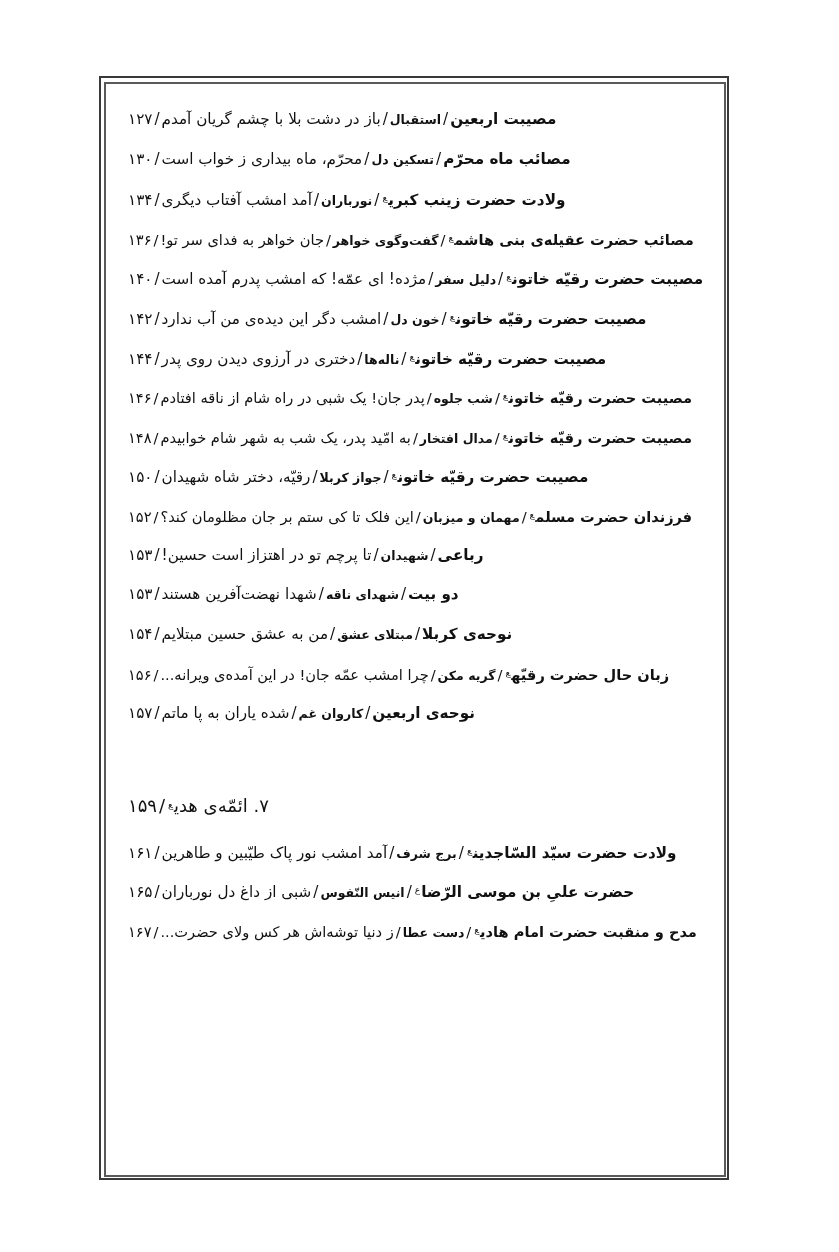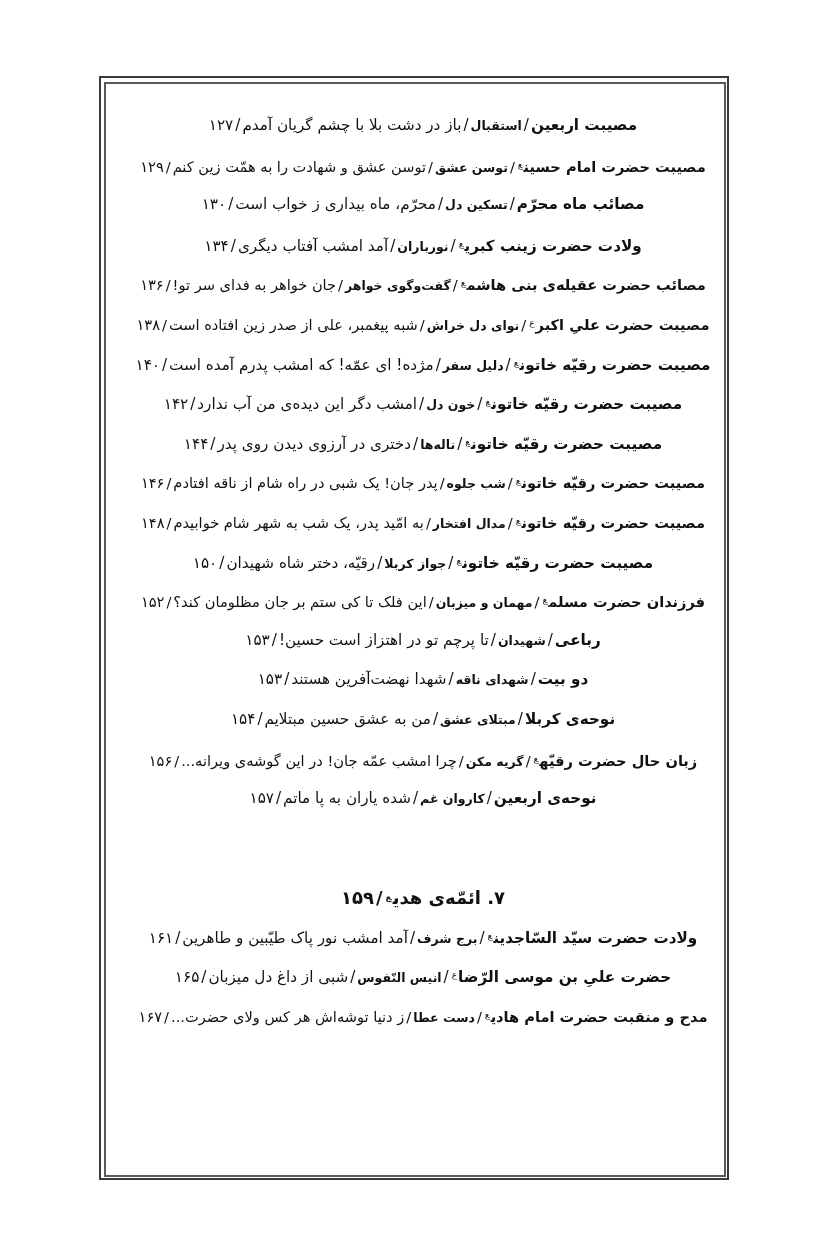--- a/index.html
+++ b/index.html
@@ -29,24 +29,24 @@
       left: 104px;
       top: 82px;
       width: 622px;
       height: 1095px;
       border: 2px solid #5a5a5a;
       box-sizing: border-box;
     }
     .toc {
       position: absolute;
       left: 128px;
-      top: 108px;
+      top: 102px;
       width: 590px;
       direction: rtl;
-      text-align: center;
+      text-align: left;
     }
     .toc-line {
       height: 39.6px;
       line-height: 34px;
       font-size: 15.2px;
       white-space: nowrap;
       overflow: visible;
       letter-spacing: -0.2px;
     }
     .toc-line.compact {
@@ -67,48 +67,46 @@
       margin: 0 1px;
     }
     .sep {
       margin: 0 2px;
     }
     .spacer {
       height: 56px;
     }
     .section-header {
       height: 42px;
-      line-height: 40px;
+      line-height: 27px;
       font-size: 18px;
-      font-weight: bold;
+      font-weight: normal;
     }
   </style>
 </head>
 <body>
 
 <div class="frame-outer"></div>
 <div class="frame-inner"></div>
 
 <div class="toc" id="toc">
     <div class="toc-line"><span class="bold">مصیبت اربعین</span><span class="sep">/</span><span class="sub">استقبال</span><span class="sep">/</span><span>باز در دشت بلا با چشم گریان آمدم</span><span class="sep">/</span><span>۱۲۷</span></div>
-    <div class="toc-line compact"><span class="bold">مصیبت حضرت امام حسین</span><span class="honor">ع</span><span class="sep">/</span><span class="sub">توسن عشق</span><span class="sep">/</span><span>توسن عشق و شهادت را به همّت زین کنم</span><span class="sep">/</span><span>۱۲۹</span></div>
     <div class="toc-line"><span class="bold">مصائب ماه محرّم</span><span class="sep">/</span><span class="sub">تسکین دل</span><span class="sep">/</span><span>محرّم، ماه بیداری ز خواب است</span><span class="sep">/</span><span>۱۳۰</span></div>
     <div class="toc-line"><span class="bold">ولادت حضرت زینب کبری</span><span class="honor">ع</span><span class="sep">/</span><span class="sub">نورباران</span><span class="sep">/</span><span>آمد امشب آفتاب دیگری</span><span class="sep">/</span><span>۱۳۴</span></div>
     <div class="toc-line compact"><span class="bold">مصائب حضرت عقیله‌ی بنی هاشم</span><span class="honor">ع</span><span class="sep">/</span><span class="sub">گفت‌وگوی خواهر</span><span class="sep">/</span><span>جان خواهر به فدای سر تو!</span><span class="sep">/</span><span>۱۳۶</span></div>
-    <div class="toc-line compact"><span class="bold">مصیبت حضرت علیِ اکبر</span><span class="honor">ع</span><span class="sep">/</span><span class="sub">نوای دل خراش</span><span class="sep">/</span><span>شبه پیغمبر، علی از صدر زین افتاده است</span><span class="sep">/</span><span>۱۳۸</span></div>
     <div class="toc-line"><span class="bold">مصیبت حضرت رقیّه خاتون</span><span class="honor">ع</span><span class="sep">/</span><span class="sub">دلیل سفر</span><span class="sep">/</span><span>مژده! ای عمّه! که امشب پدرم آمده است</span><span class="sep">/</span><span>۱۴۰</span></div>
     <div class="toc-line"><span class="bold">مصیبت حضرت رقیّه خاتون</span><span class="honor">ع</span><span class="sep">/</span><span class="sub">خون دل</span><span class="sep">/</span><span>امشب دگر این دیده‌ی من آب ندارد</span><span class="sep">/</span><span>۱۴۲</span></div>
     <div class="toc-line"><span class="bold">مصیبت حضرت رقیّه خاتون</span><span class="honor">ع</span><span class="sep">/</span><span class="sub">ناله‌ها</span><span class="sep">/</span><span>دختری در آرزوی دیدن روی پدر</span><span class="sep">/</span><span>۱۴۴</span></div>
     <div class="toc-line compact"><span class="bold">مصیبت حضرت رقیّه خاتون</span><span class="honor">ع</span><span class="sep">/</span><span class="sub">شب جلوه</span><span class="sep">/</span><span>پدر جان! یک شبی در راه شام از ناقه افتادم</span><span class="sep">/</span><span>۱۴۶</span></div>
     <div class="toc-line compact"><span class="bold">مصیبت حضرت رقیّه خاتون</span><span class="honor">ع</span><span class="sep">/</span><span class="sub">مدال افتخار</span><span class="sep">/</span><span>به امّید پدر، یک شب به شهر شام خوابیدم</span><span class="sep">/</span><span>۱۴۸</span></div>
     <div class="toc-line"><span class="bold">مصیبت حضرت رقیّه خاتون</span><span class="honor">ع</span><span class="sep">/</span><span class="sub">جواز کربلا</span><span class="sep">/</span><span>رقیّه، دختر شاه شهیدان</span><span class="sep">/</span><span>۱۵۰</span></div>
     <div class="toc-line compact"><span class="bold">فرزندان حضرت مسلم</span><span class="honor">ع</span><span class="sep">/</span><span class="sub">مهمان و میزبان</span><span class="sep">/</span><span>این فلک تا کی ستم بر جان مظلومان کند؟</span><span class="sep">/</span><span>۱۵۲</span></div>
     <div class="toc-line"><span class="bold">رباعی</span><span class="sep">/</span><span class="sub">شهیدان</span><span class="sep">/</span><span>تا پرچم تو در اهتزاز است حسین!</span><span class="sep">/</span><span>۱۵۳</span></div>
     <div class="toc-line"><span class="bold">دو بیت</span><span class="sep">/</span><span class="sub">شهدای ناقه</span><span class="sep">/</span><span>شهدا نهضت‌آفرین هستند</span><span class="sep">/</span><span>۱۵۳</span></div>
     <div class="toc-line"><span class="bold">نوحه‌ی کربلا</span><span class="sep">/</span><span class="sub">مبتلای عشق</span><span class="sep">/</span><span>من به عشق حسین مبتلایم</span><span class="sep">/</span><span>۱۵۴</span></div>
-    <div class="toc-line compact"><span class="bold">زبان حال حضرت رقیّه</span><span class="honor">ع</span><span class="sep">/</span><span class="sub">گریه مکن</span><span class="sep">/</span><span>چرا امشب عمّه جان! در این گوشه‌ی ویرانه...</span><span class="sep">/</span><span>۱۵۶</span></div>
+    <div class="toc-line compact"><span class="bold">زبان حال حضرت رقیّه</span><span class="honor">ع</span><span class="sep">/</span><span class="sub">گریه مکن</span><span class="sep">/</span><span>چرا امشب عمّه جان! در این آمده‌ی ویرانه...</span><span class="sep">/</span><span>۱۵۶</span></div>
     <div class="toc-line"><span class="bold">نوحه‌ی اربعین</span><span class="sep">/</span><span class="sub">کاروان غم</span><span class="sep">/</span><span>شده یاران به پا ماتم</span><span class="sep">/</span><span>۱۵۷</span></div>
     <div class="spacer"></div>
     <div class="section-header"><span>۷.</span> <span>ائمّه‌ی هدی</span><span class="honor">ع</span><span class="sep">/</span><span>۱۵۹</span></div>
     <div class="toc-line"><span class="bold">ولادت حضرت سیّد السّاجدین</span><span class="honor">ع</span><span class="sep">/</span><span class="sub">برج شرف</span><span class="sep">/</span><span>آمد امشب نور پاک طیّبین و طاهرین</span><span class="sep">/</span><span>۱۶۱</span></div>
-    <div class="toc-line"><span class="bold">حضرت علیِ بن موسی الرّضا</span><span class="honor">ع</span><span class="sep">/</span><span class="sub">انیس النّفوس</span><span class="sep">/</span><span>شبی از داغ دل میزبان</span><span class="sep">/</span><span>۱۶۵</span></div>
+    <div class="toc-line"><span class="bold">حضرت علیِ بن موسی الرّضا</span><span class="honor">ع</span><span class="sep">/</span><span class="sub">انیس النّفوس</span><span class="sep">/</span><span>شبی از داغ دل نورباران</span><span class="sep">/</span><span>۱۶۵</span></div>
     <div class="toc-line compact"><span class="bold">مدح و منقبت حضرت امام هادی</span><span class="honor">ع</span><span class="sep">/</span><span class="sub">دست عطا</span><span class="sep">/</span><span>ز دنیا توشه‌اش هر کس ولای حضرت...</span><span class="sep">/</span><span>۱۶۷</span></div>
   </div>
 
 </body></html>

